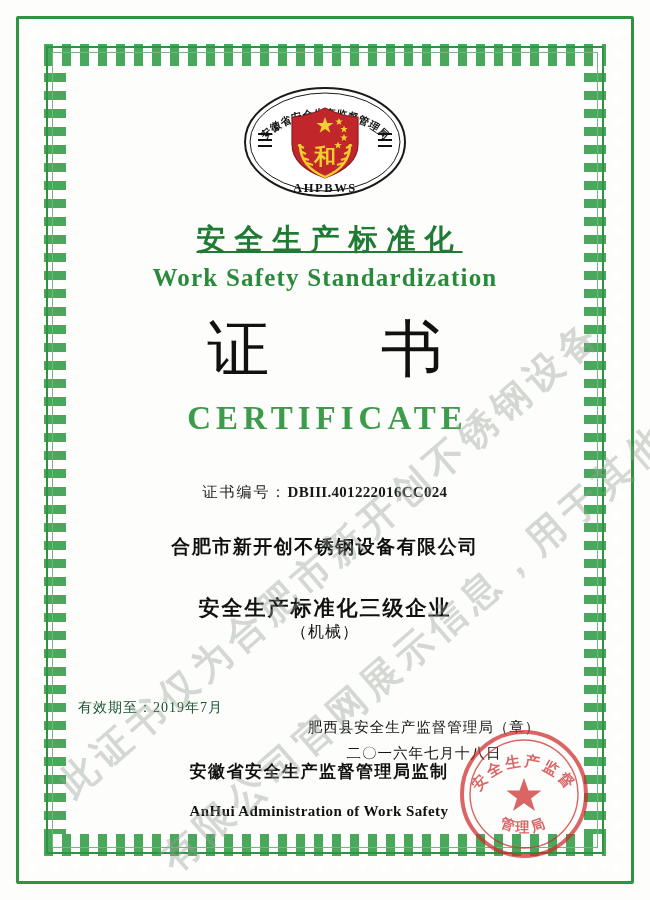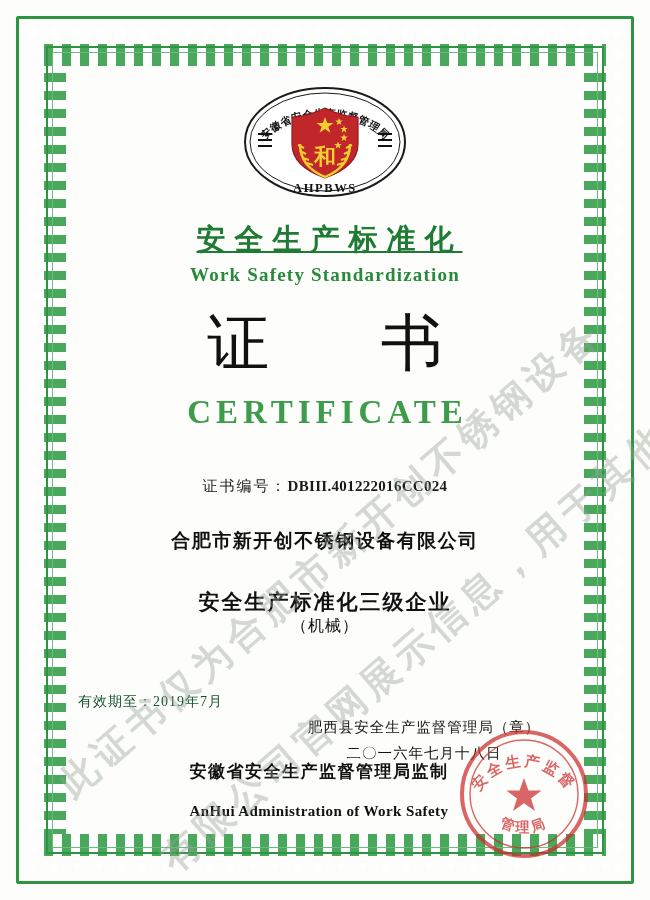--- a/index.html
+++ b/index.html
@@ -100,21 +100,21 @@
     font-size: 29px;
     font-weight: bold;
     letter-spacing: 9px;
     color: #1f7a33;
     text-indent: 9px;
     text-decoration: underline;
   }
   .title-en {
     margin-top: 4px;
     font-family: "Liberation Serif", serif;
-    font-size: 19px;
+    font-size: 25px;
     font-weight: bold;
     letter-spacing: 1.2px;
     color: #2a8a3c;
   }
 
   .cert-word {
     margin-top: 24px;
     font-family: "DejaVu Sans", sans-serif;
     font-size: 62px;
     font-weight: normal;

